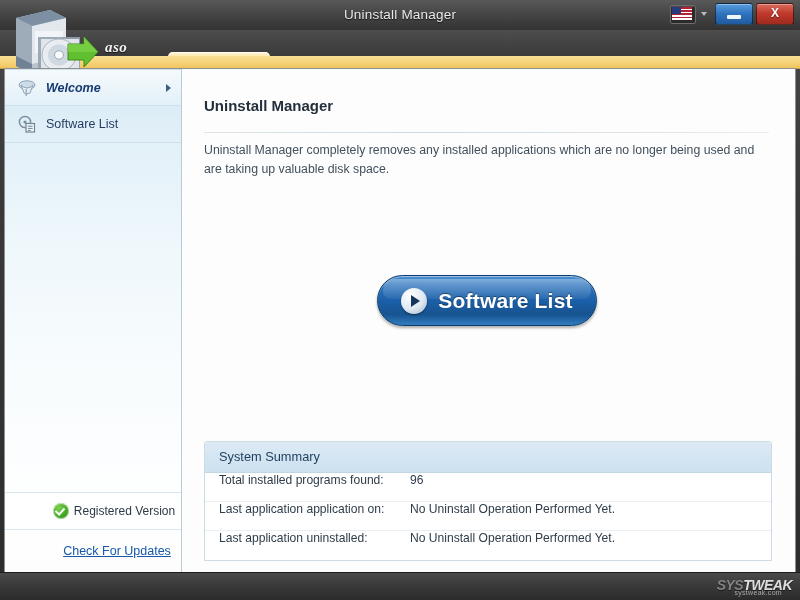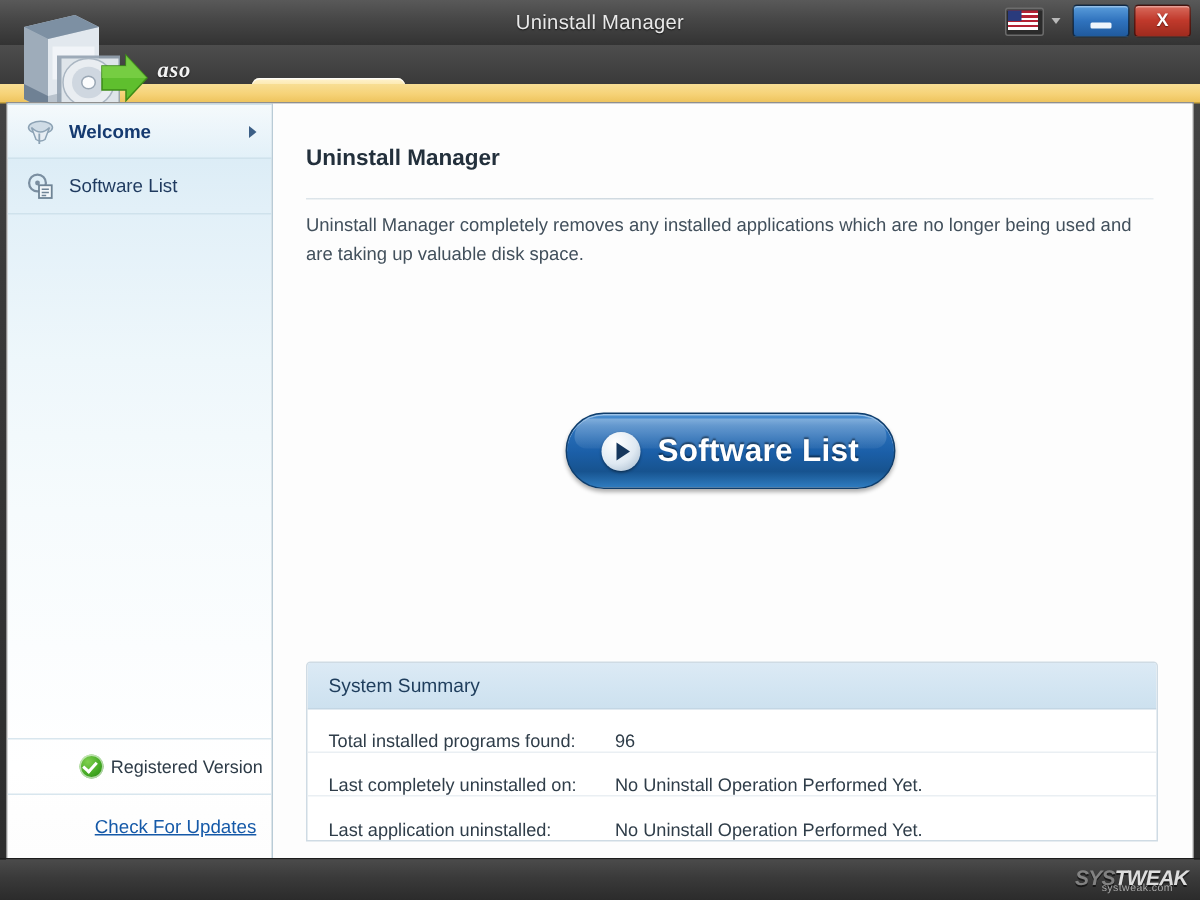--- a/index.html
+++ b/index.html
@@ -226,21 +226,21 @@
   }
   .nav-item {
     height: 37px;
     display: flex;
     align-items: center;
     padding: 0 8px 0 12px;
     border-bottom: 1px solid #cfe2ec;
     position: relative;
     box-sizing: border-box;
   }
-  .nav-item.first { border-top: 1px solid #cfe2ec; }
+  .nav-item.first { border-top: 1px solid #cfe2ec; font-style: italic; }
   .nav-item.active {
     background: linear-gradient(180deg, rgba(255,255,255,.75) 0%, rgba(232,244,250,.55) 100%);
   }
   .nav-icon {
     width: 20px; height: 20px;
     margin-right: 9px;
     flex: 0 0 20px;
   }
   .nav-label {
     font-size: 12.5px;
@@ -398,21 +398,21 @@
     line-height: 30px;
     padding-left: 14px;
     font-size: 12.8px;
     color: #1e3d5c;
     background: linear-gradient(180deg, #dceaf5 0%, #d3e5f2 55%, #cde1ef 100%);
     border-bottom: 1px solid #c3d6e4;
   }
   .summary-row {
     height: 29px;
     display: flex;
-    align-items: flex-end;
+    align-items: flex-start;
     border-bottom: 1px solid #eaeff3;
     font-size: 12.1px;
     color: #2f3d49;
     box-sizing: border-box;
   }
   .summary-row:last-child { border-bottom: 0; }
   .summary-key {
     width: 205px;
     padding-left: 14px;
     box-sizing: border-box;
@@ -569,21 +569,21 @@
       </div>
 
       <div id="summary-panel">
         <div id="summary-header">System Summary</div>
 
         <div class="summary-row">
           <span class="summary-key">Total installed programs found:</span>
           <span class="summary-val">96</span>
         </div>
         <div class="summary-row">
-          <span class="summary-key">Last completely uninstalled on:</span>
+          <span class="summary-key">Last application application on:</span>
           <span class="summary-val">No Uninstall Operation Performed Yet.</span>
         </div>
         <div class="summary-row">
           <span class="summary-key">Last application uninstalled:</span>
           <span class="summary-val">No Uninstall Operation Performed Yet.</span>
         </div>
       </div>
     </div>
   </div>
 

